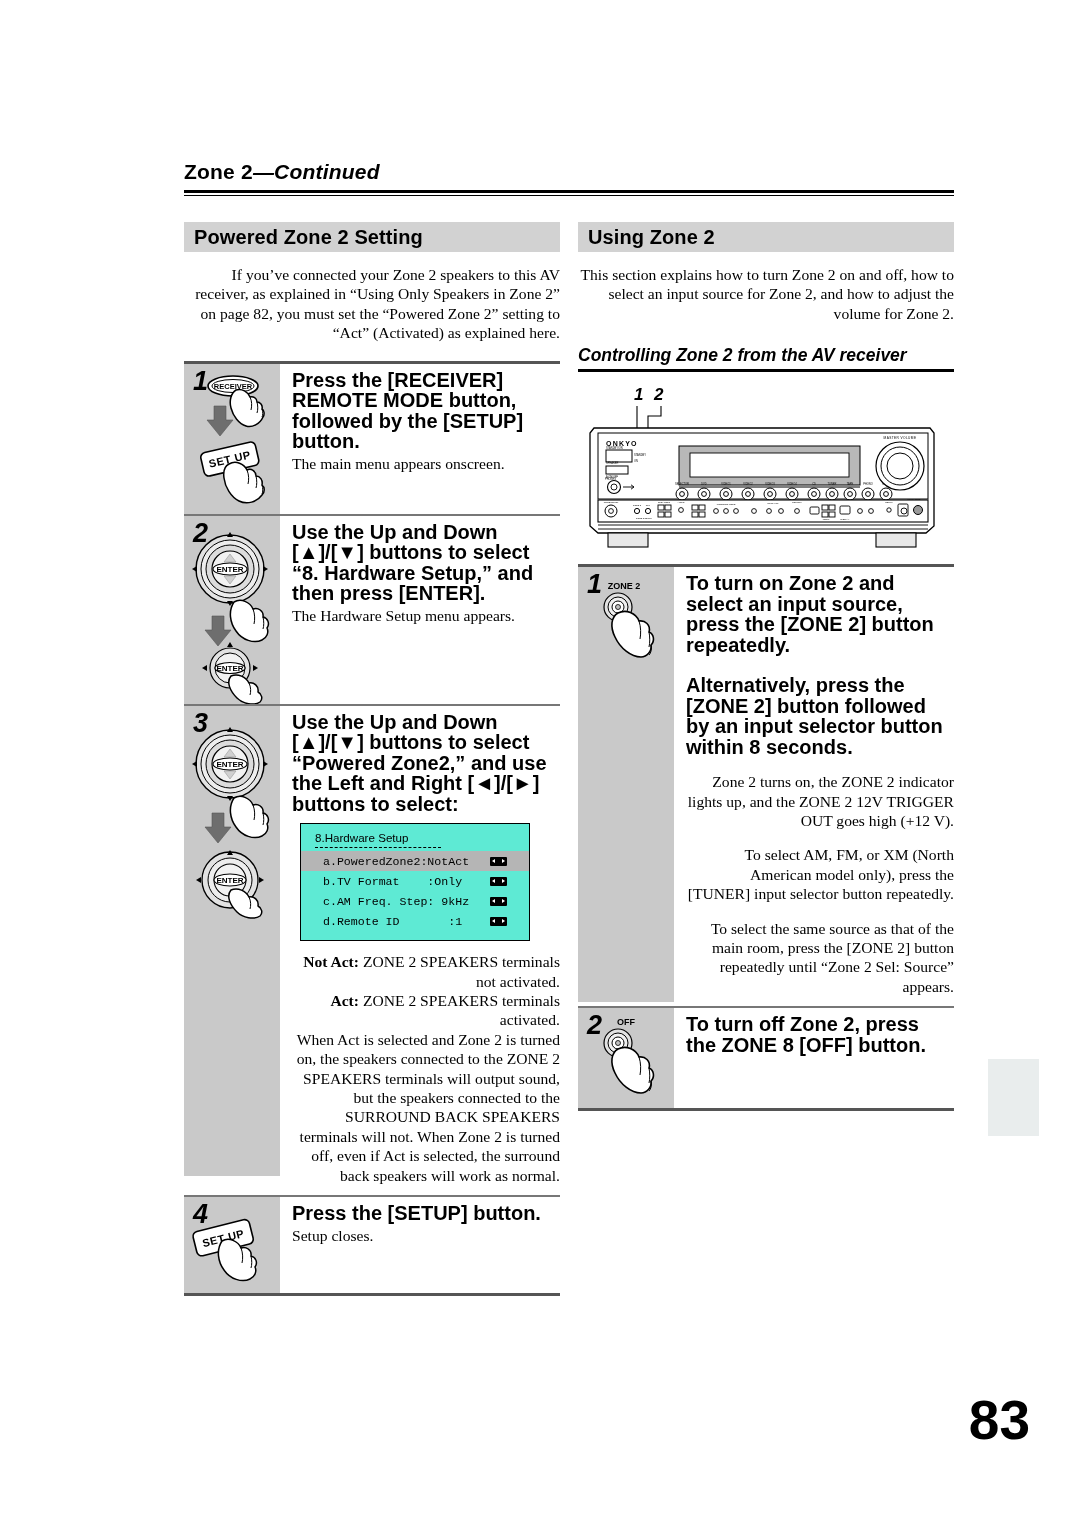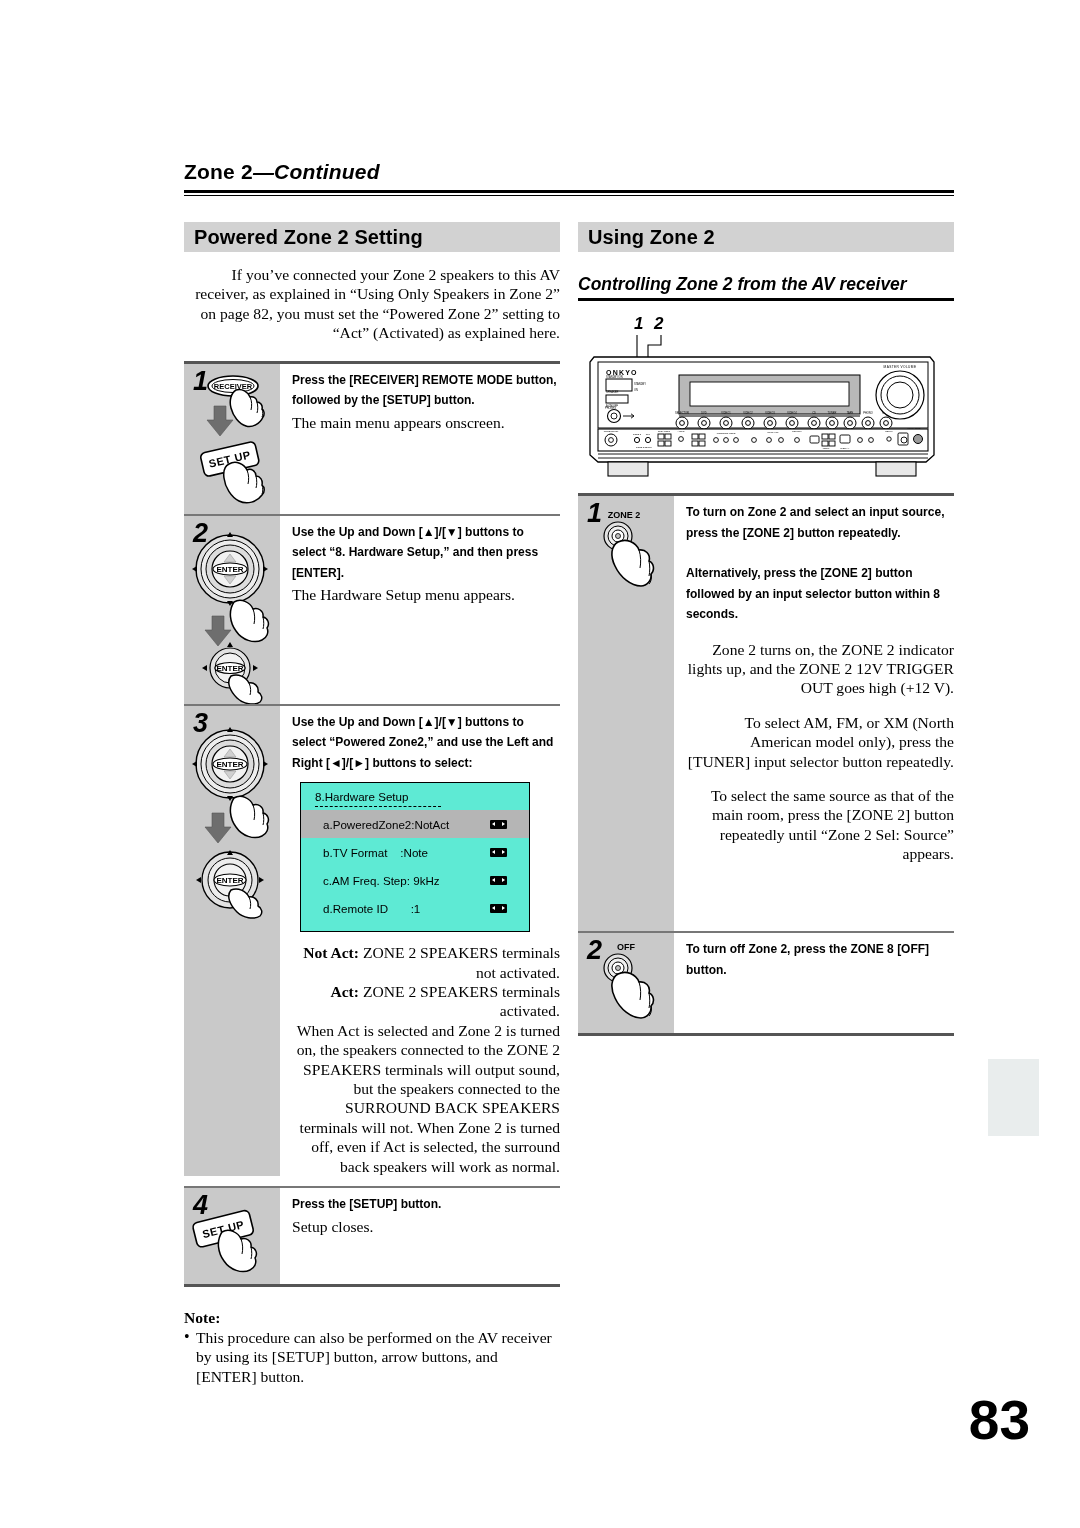--- a/index.html
+++ b/index.html
@@ -129,21 +129,21 @@
     font-size: 27px;
     line-height: 27px;
   }
   .step-body {
     flex: 1 1 auto;
     padding: 6px 0 10px 12px;
   }
   .step-title {
     font-family: "Liberation Sans", sans-serif;
     font-weight: bold;
-    font-size: 12px;
+    font-size: 20px;
     line-height: 20.5px;
   }
   .step-sub {
     margin-top: 2px;
     font-family: "Liberation Serif", serif;
     font-size: 15.6px;
     line-height: 19.4px;
   }
   .gap-p { margin-top: 15px; }
 
@@ -161,22 +161,23 @@
   .osd-title { padding-left: 14px; }
   .osd-dash {
     margin: 3px 0 3px 14px;
     width: 126px;
     border-top: 1.4px dashed #000;
     height: 0;
   }
   .osd-row {
     display: flex;
     align-items: center;
-    height: 28px;
+    height: 20px;
     padding-left: 22px;
+    font-family: Liberation Mono, monospace;
   }
   .osd-row.sel { background: #b5b5b5; }
   .osd-label { flex: 1 1 auto; white-space: pre; }
   .osd-lr {
     width: 17px;
     height: 9px;
     margin-right: 22px;
     background: #000;
     border-radius: 1px;
     position: relative;
@@ -374,21 +375,21 @@
           <div class="step-title">Use the Up and Down [▲]/[▼] buttons to select “Powered Zone2,” and use the Left and Right [◄]/[►] buttons to select:</div>
 
           <div class="osd">
             <div class="osd-title">8.Hardware Setup</div>
             <div class="osd-dash"></div>
             <div class="osd-row sel">
               <span class="osd-label">a.PoweredZone2:NotAct</span>
               <span class="osd-lr"></span>
             </div>
             <div class="osd-row">
-              <span class="osd-label">b.TV Format    :Note</span>
+              <span class="osd-label">b.TV Format    :Only</span>
               <span class="osd-lr"></span>
             </div>
             <div class="osd-row">
               <span class="osd-label">c.AM Freq. Step: 9kHz</span>
               <span class="osd-lr"></span>
             </div>
             <div class="osd-row">
               <span class="osd-label">d.Remote ID       :1</span>
               <span class="osd-lr"></span>
             </div>
@@ -414,34 +415,28 @@
           </svg>
         </div>
         <div class="step-body">
           <div class="step-title">Press the [SETUP] button.</div>
           <div class="step-sub">Setup closes.</div>
         </div>
       </div>
 
     </div>
 
-    <div class="note">
-      <div class="note-h">Note:</div>
-      <div class="note-item">
-        <div class="note-bullet">•</div>
-        <div class="note-text">This procedure can also be performed on the AV receiver by using its [SETUP] button, arrow buttons, and [ENTER] button.</div>
-      </div>
-    </div>
 
   </div>
 
   <div class="col" id="col-right">
 
     <div class="sec-bar">Using Zone 2</div>
 
+    <p class="body-p intro">This section explains how to turn Zone 2 on and off, how to select an input source for Zone 2, and how to adjust the volume for Zone 2.</p>
 
     <div class="sub-head">Controlling Zone 2 from the AV receiver</div>
     <div class="sub-head-rule"></div>
 
     <div class="fig-receiver">
       <svg viewBox="0 0 376 172" width="376" height="172">
 
         <text x="56" y="16" font-family="Liberation Sans, sans-serif" font-style="italic" font-weight="bold" font-size="17">1</text>
         <text x="76" y="16" font-family="Liberation Sans, sans-serif" font-style="italic" font-weight="bold" font-size="17">2</text>
 

